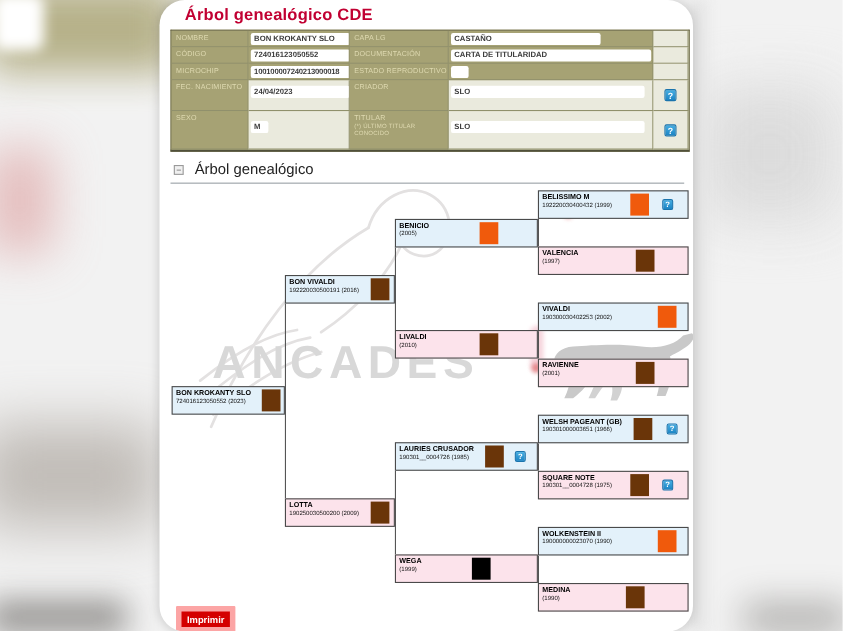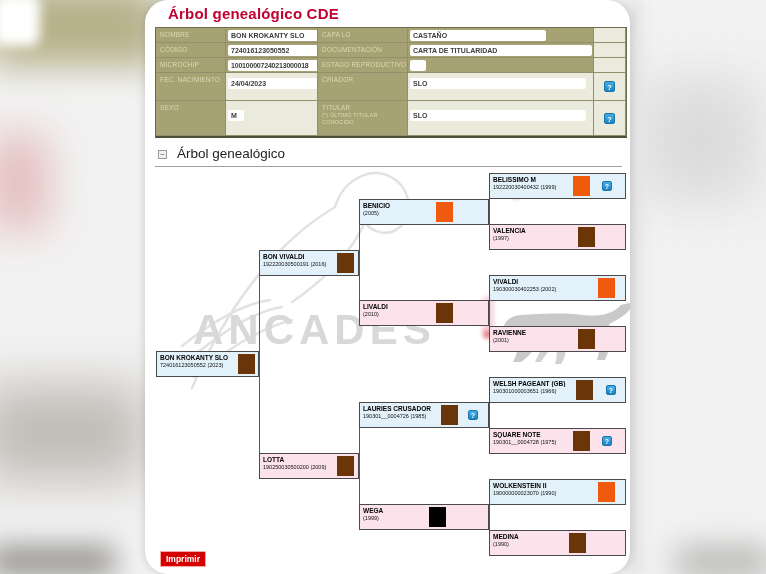--- a/index.html
+++ b/index.html
@@ -101,21 +101,21 @@
     position:absolute;top:7px;width:10px;height:10px;border-radius:2px;
     border:1px solid #1a74ad;background:linear-gradient(#46aee2,#1c84c4);
     color:#fff;font-size:7px;font-weight:bold;line-height:10px;text-align:center;
     box-sizing:border-box;cursor:pointer;
   }
   .conn{position:absolute;width:1px;background:#555;z-index:1;}
 
   
   .printbtn{
     position:absolute;left:15px;top:551px;
-    background:#d40000;border:1px solid #fca5a5;border-radius:1px;
+    background:#d40000;border:5px solid #fca5a5;border-radius:1px;
     color:#fff;font-weight:bold;font-size:8.5px;padding:2px 5px;cursor:pointer;
     font-family:"Liberation Sans", sans-serif;
   }
 </style>
 </head>
 <body>
 
 <div class="blob b-olive"></div>
 <div class="blob b-white"></div>
 <div class="blob b-pink"></div>

